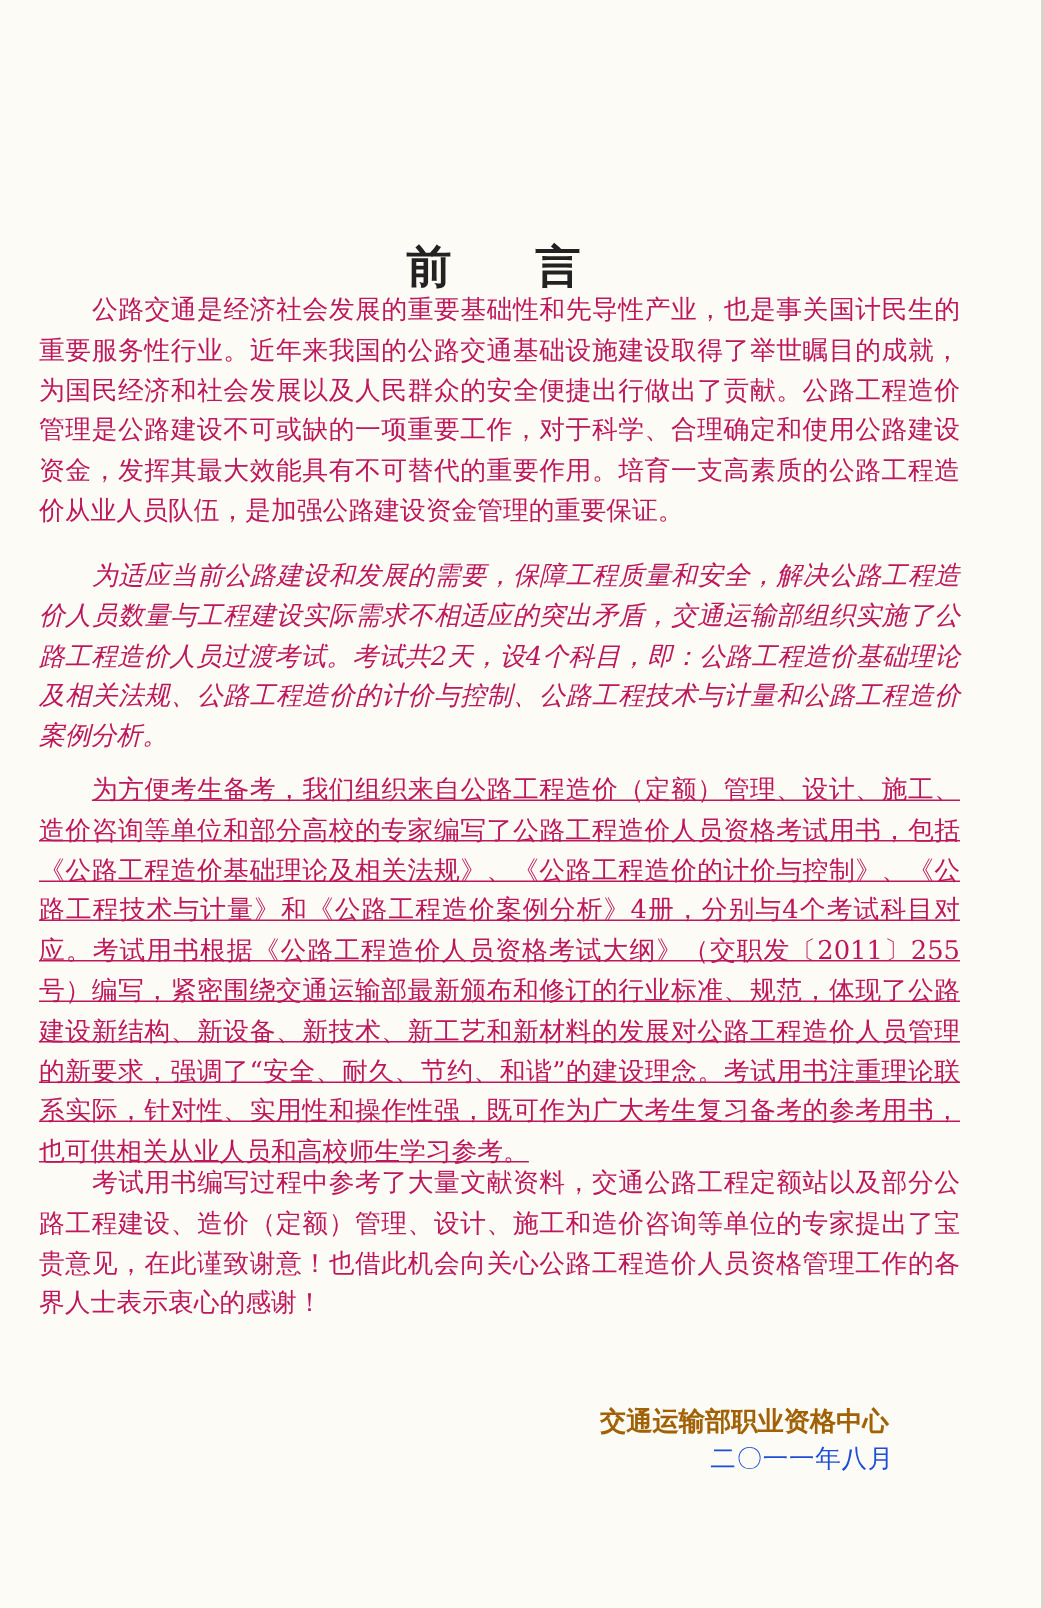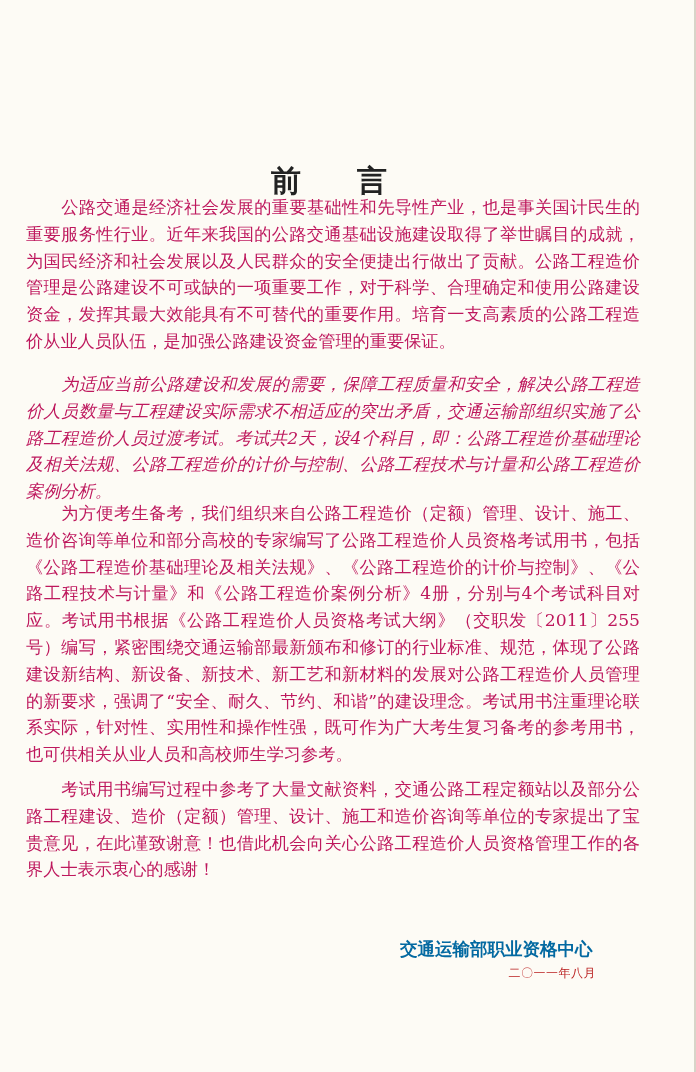--- a/index.html
+++ b/index.html
@@ -27,21 +27,21 @@
     position: absolute;
     top: 143px;
     left: 0;
     width: 660px;
     text-align: center;
     font-size: 30px;
     font-weight: bold;
     line-height: 36px;
     letter-spacing: 2px;
     color: #222;
-    font-family: Liberation Sans, sans-serif;
+    font-family: Liberation Mono, monospace;
   }
   .title span.gap {
     display: inline-block;
     width: 54px;
   }
   .body-text {
     position: absolute;
     left: 26px;
     width: 614px;
     font-size: 17.2px;
@@ -49,40 +49,40 @@
     text-align: justify;
     text-justify: inter-character;
     color: #be185d;
   }
   .para {
     margin: 0;
     text-indent: 2.05em;
   }
   #p1 { top: 194px; }
   #p2 { top: 371px; font-style: italic; }
-  #p3 { top: 500px; }
+  #p3 { top: 514px; text-decoration: underline; }
   #p4 { top: 776px; }
   .sig {
     position: absolute;
     left: 400px;
     top: 938px;
-    font-family: Liberation Sans, sans-serif;
+    font-family: Liberation Mono, monospace;
     font-weight: bold;
     font-size: 17.5px;
     line-height: 22px;
-    color: #0369a1;
+    color: #a16207;
   }
   .date {
     position: absolute;
     right: 100px;
     top: 962px;
     font-family: "DejaVu Sans", sans-serif;
-    font-size: 12px;
+    font-size: 17px;
     line-height: 22px;
-    color: #b91c1c;
+    color: #1d4ed8;
     letter-spacing: 0.5px;
   }
 </style>
 </head>
 <body>
 
 <div class="page-edge"></div>
 
 <h1 class="title">
   <span>前</span><span class="gap"></span><span>言</span>

